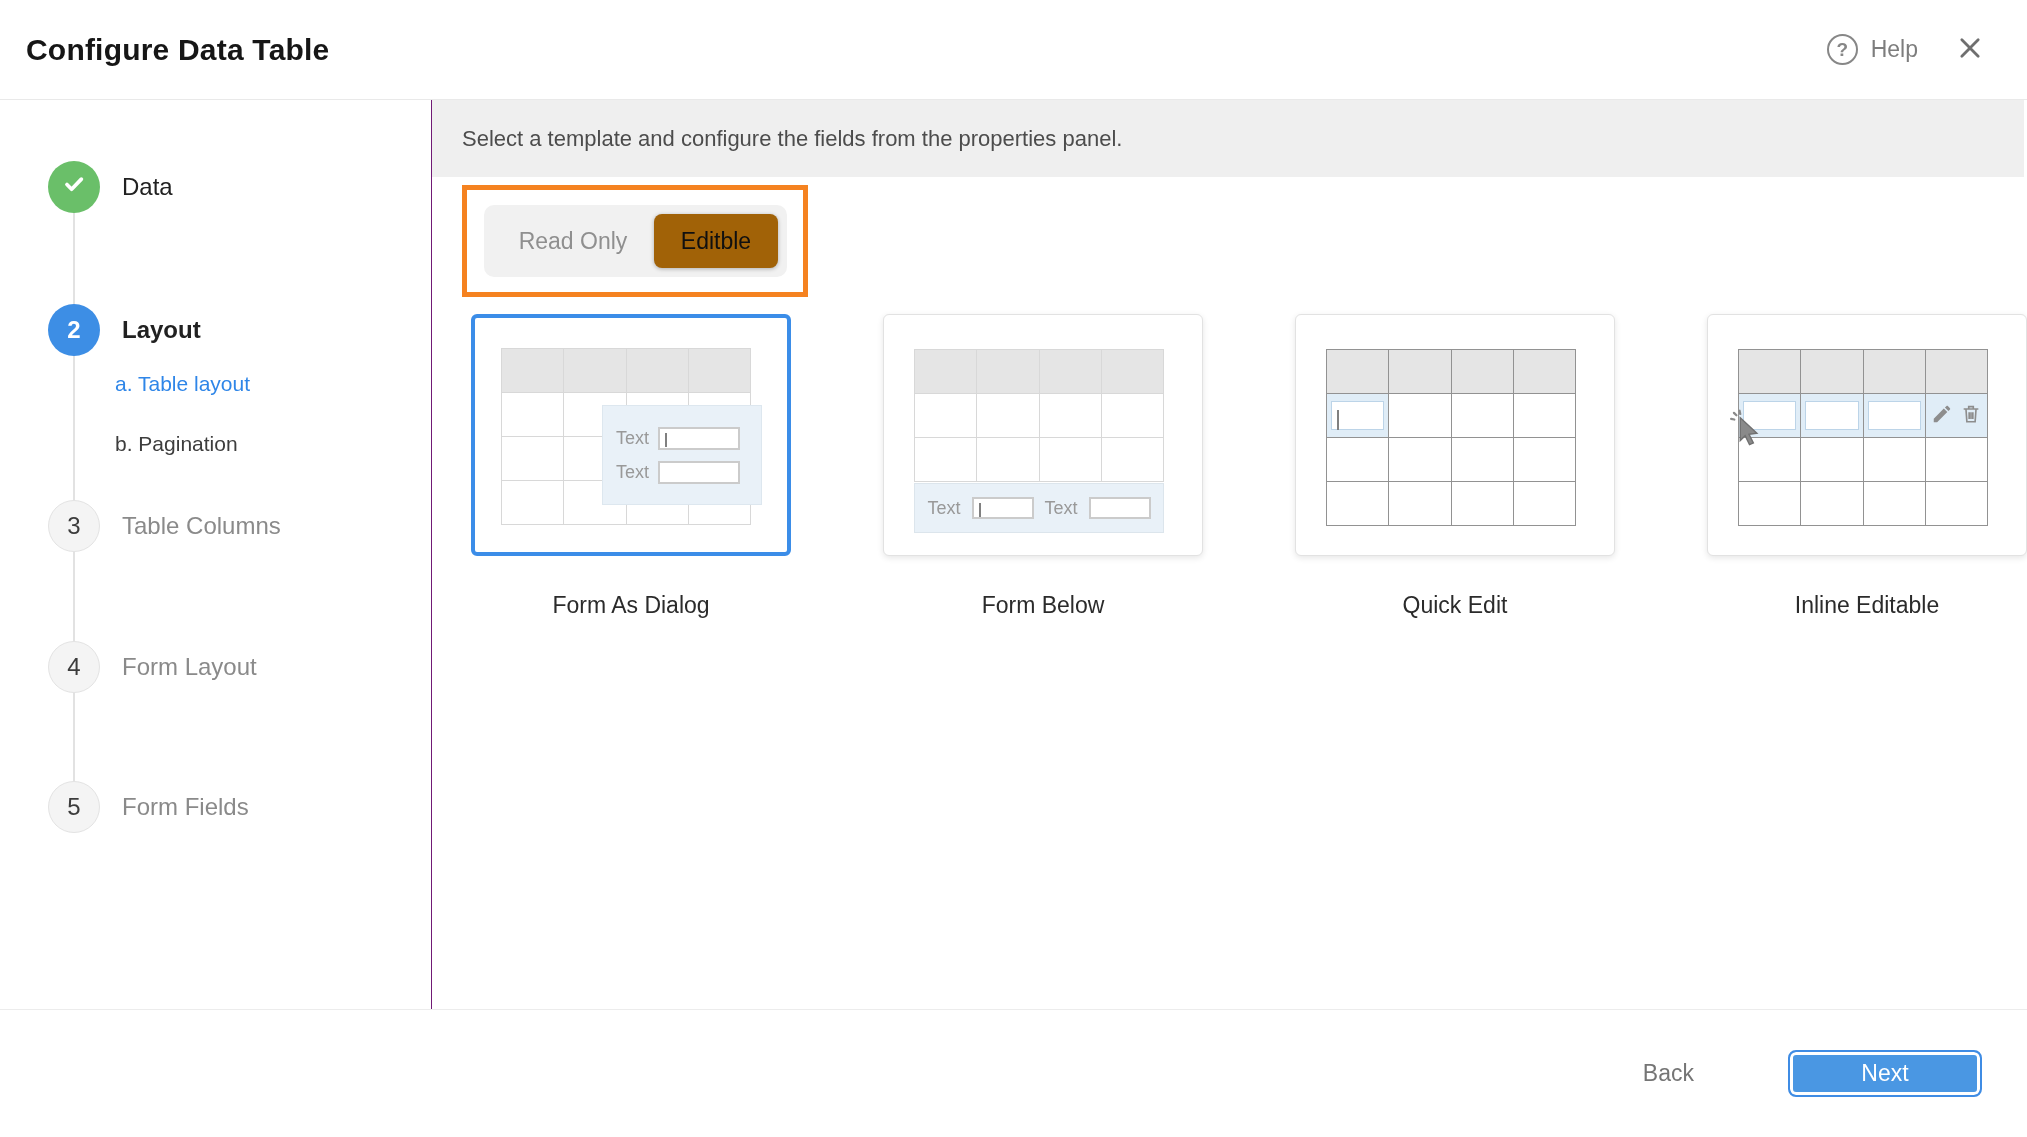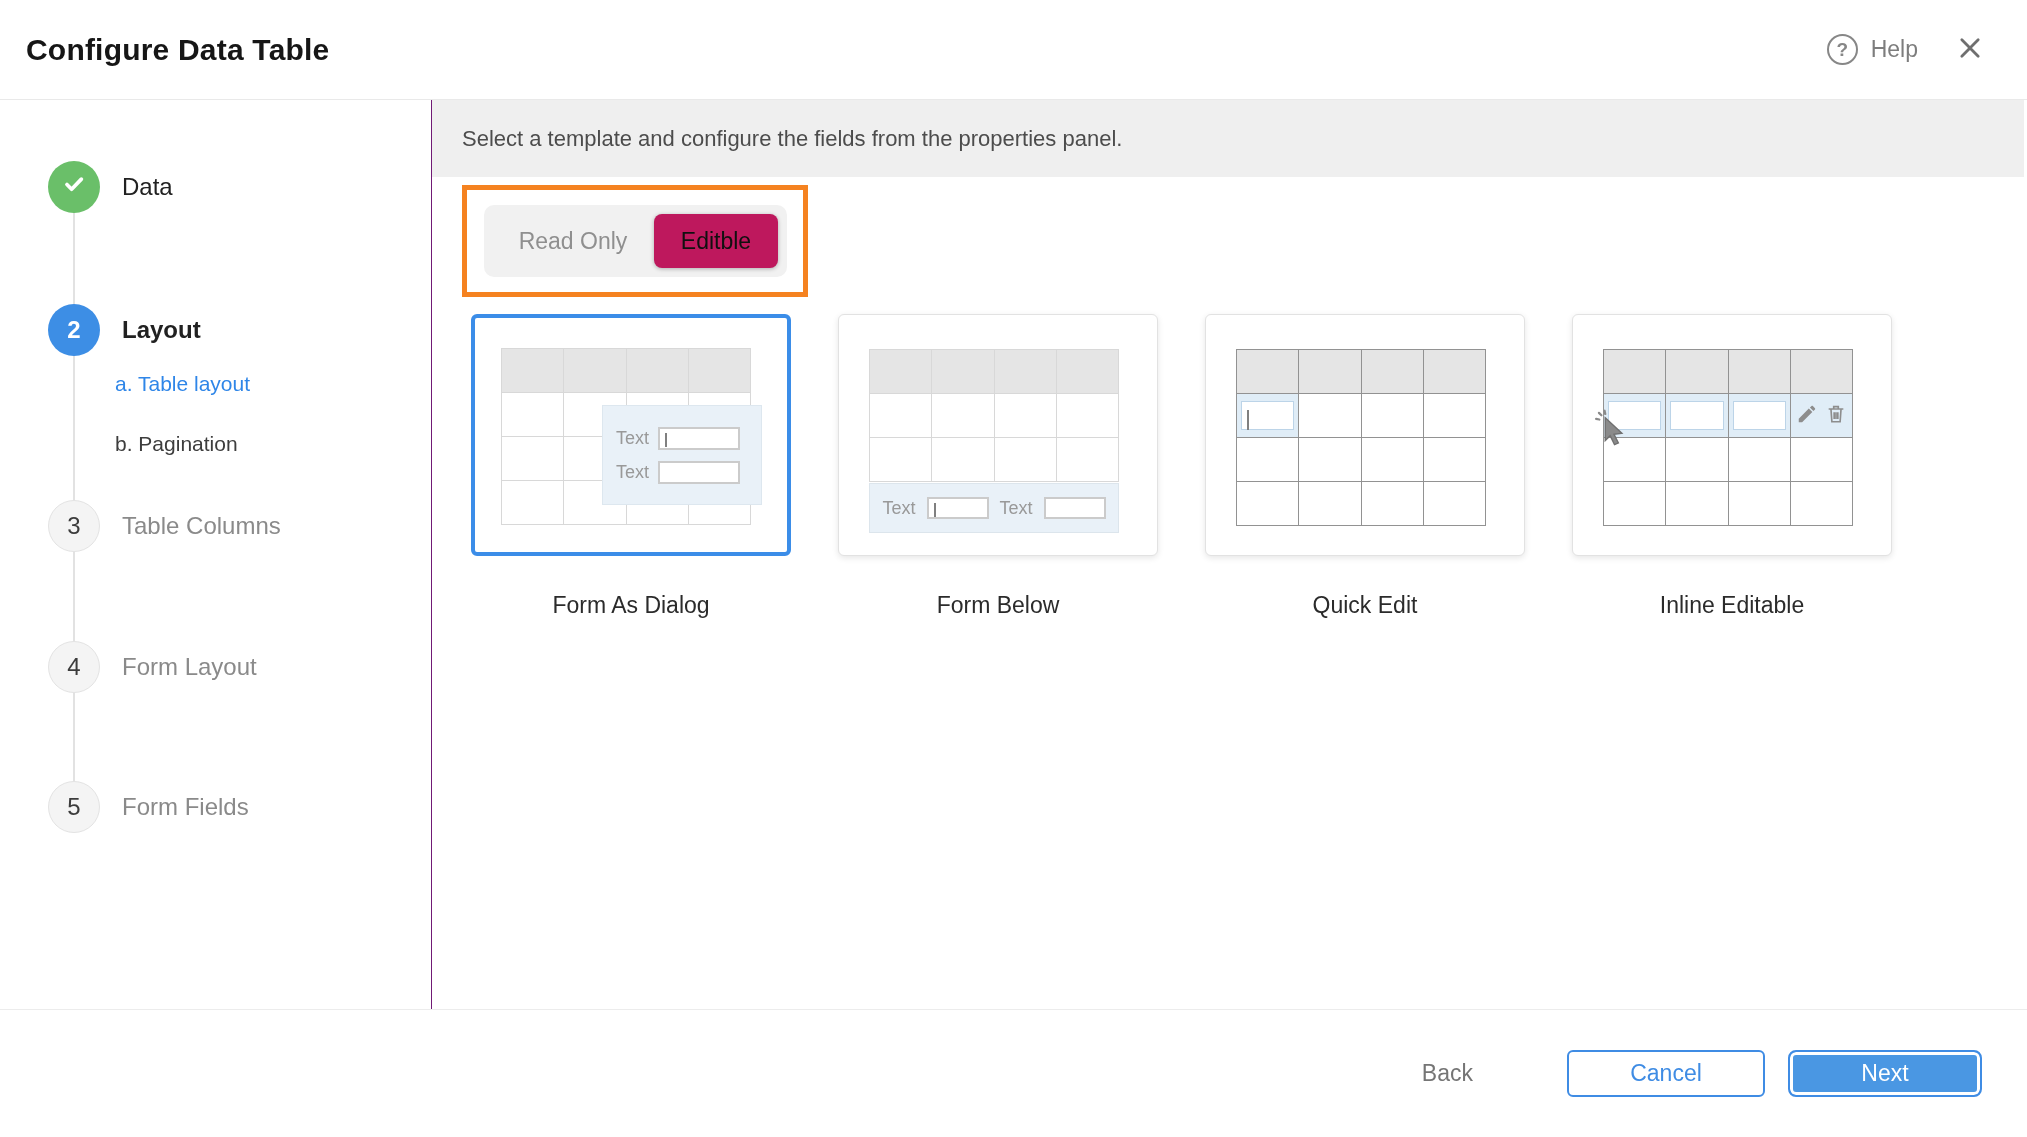--- a/index.html
+++ b/index.html
@@ -53,27 +53,27 @@
   
   .toggle-box { position:absolute; left:30px; top:85px; width:346px; height:112px;
                 border:5px solid #f58220; display:flex; align-items:center;
                 padding-left:17px; background:#fff; }
   .segmented { width:303px; height:72px; background:#f1f1f1; border-radius:10px;
                position:relative; cursor:pointer; }
   .seg-readonly { position:absolute; left:0; top:0; width:178px; height:72px;
                   display:flex; align-items:center; justify-content:center;
                   font-size:23px; color:#8f8f8f; }
   .seg-active { position:absolute; right:9px; top:9px; width:124px; height:54px;
-                background:#be185d; border-radius:8px;
+                background:#a16207; border-radius:8px;
                 box-shadow:0 1px 4px rgba(0,0,0,.28);
                 display:flex; align-items:center; justify-content:center;
                 font-size:23px; color:#101010; font-weight:500; }
 
   
-  .cards { position:absolute; top:214px; left:39px; display:flex; gap:47px; }
+  .cards { position:absolute; top:214px; left:39px; display:flex; gap:92px; }
   .card-wrap { width:320px; }
   .card { width:320px; height:242px; background:#fff; border-radius:6px;
           position:relative; cursor:pointer; }
   .card.selected { border:4px solid #3b8de8; }
   .card.plain { border:1px solid #e2e2e2; box-shadow:0 2px 6px rgba(0,0,0,.10); }
   .card-label { margin-top:36px; text-align:center; font-size:23px; color:#2b2b2b; }
 
   
   .mtable { position:absolute; left:30px; top:34px; width:250px;
             display:grid; grid-template-columns:repeat(4,1fr);
@@ -335,15 +335,14 @@
         </div>
         <div class="card-label">Inline Editable</div>
       </div>
 
     </div>
   </div>
 </div>
 
 <div class="footer">
   <button class="btn btn-back">Back</button>
-  <button class="btn btn-cancel">Cancel</button>
   <button class="btn btn-next">Next</button>
 </div>
 
 </body></html>

